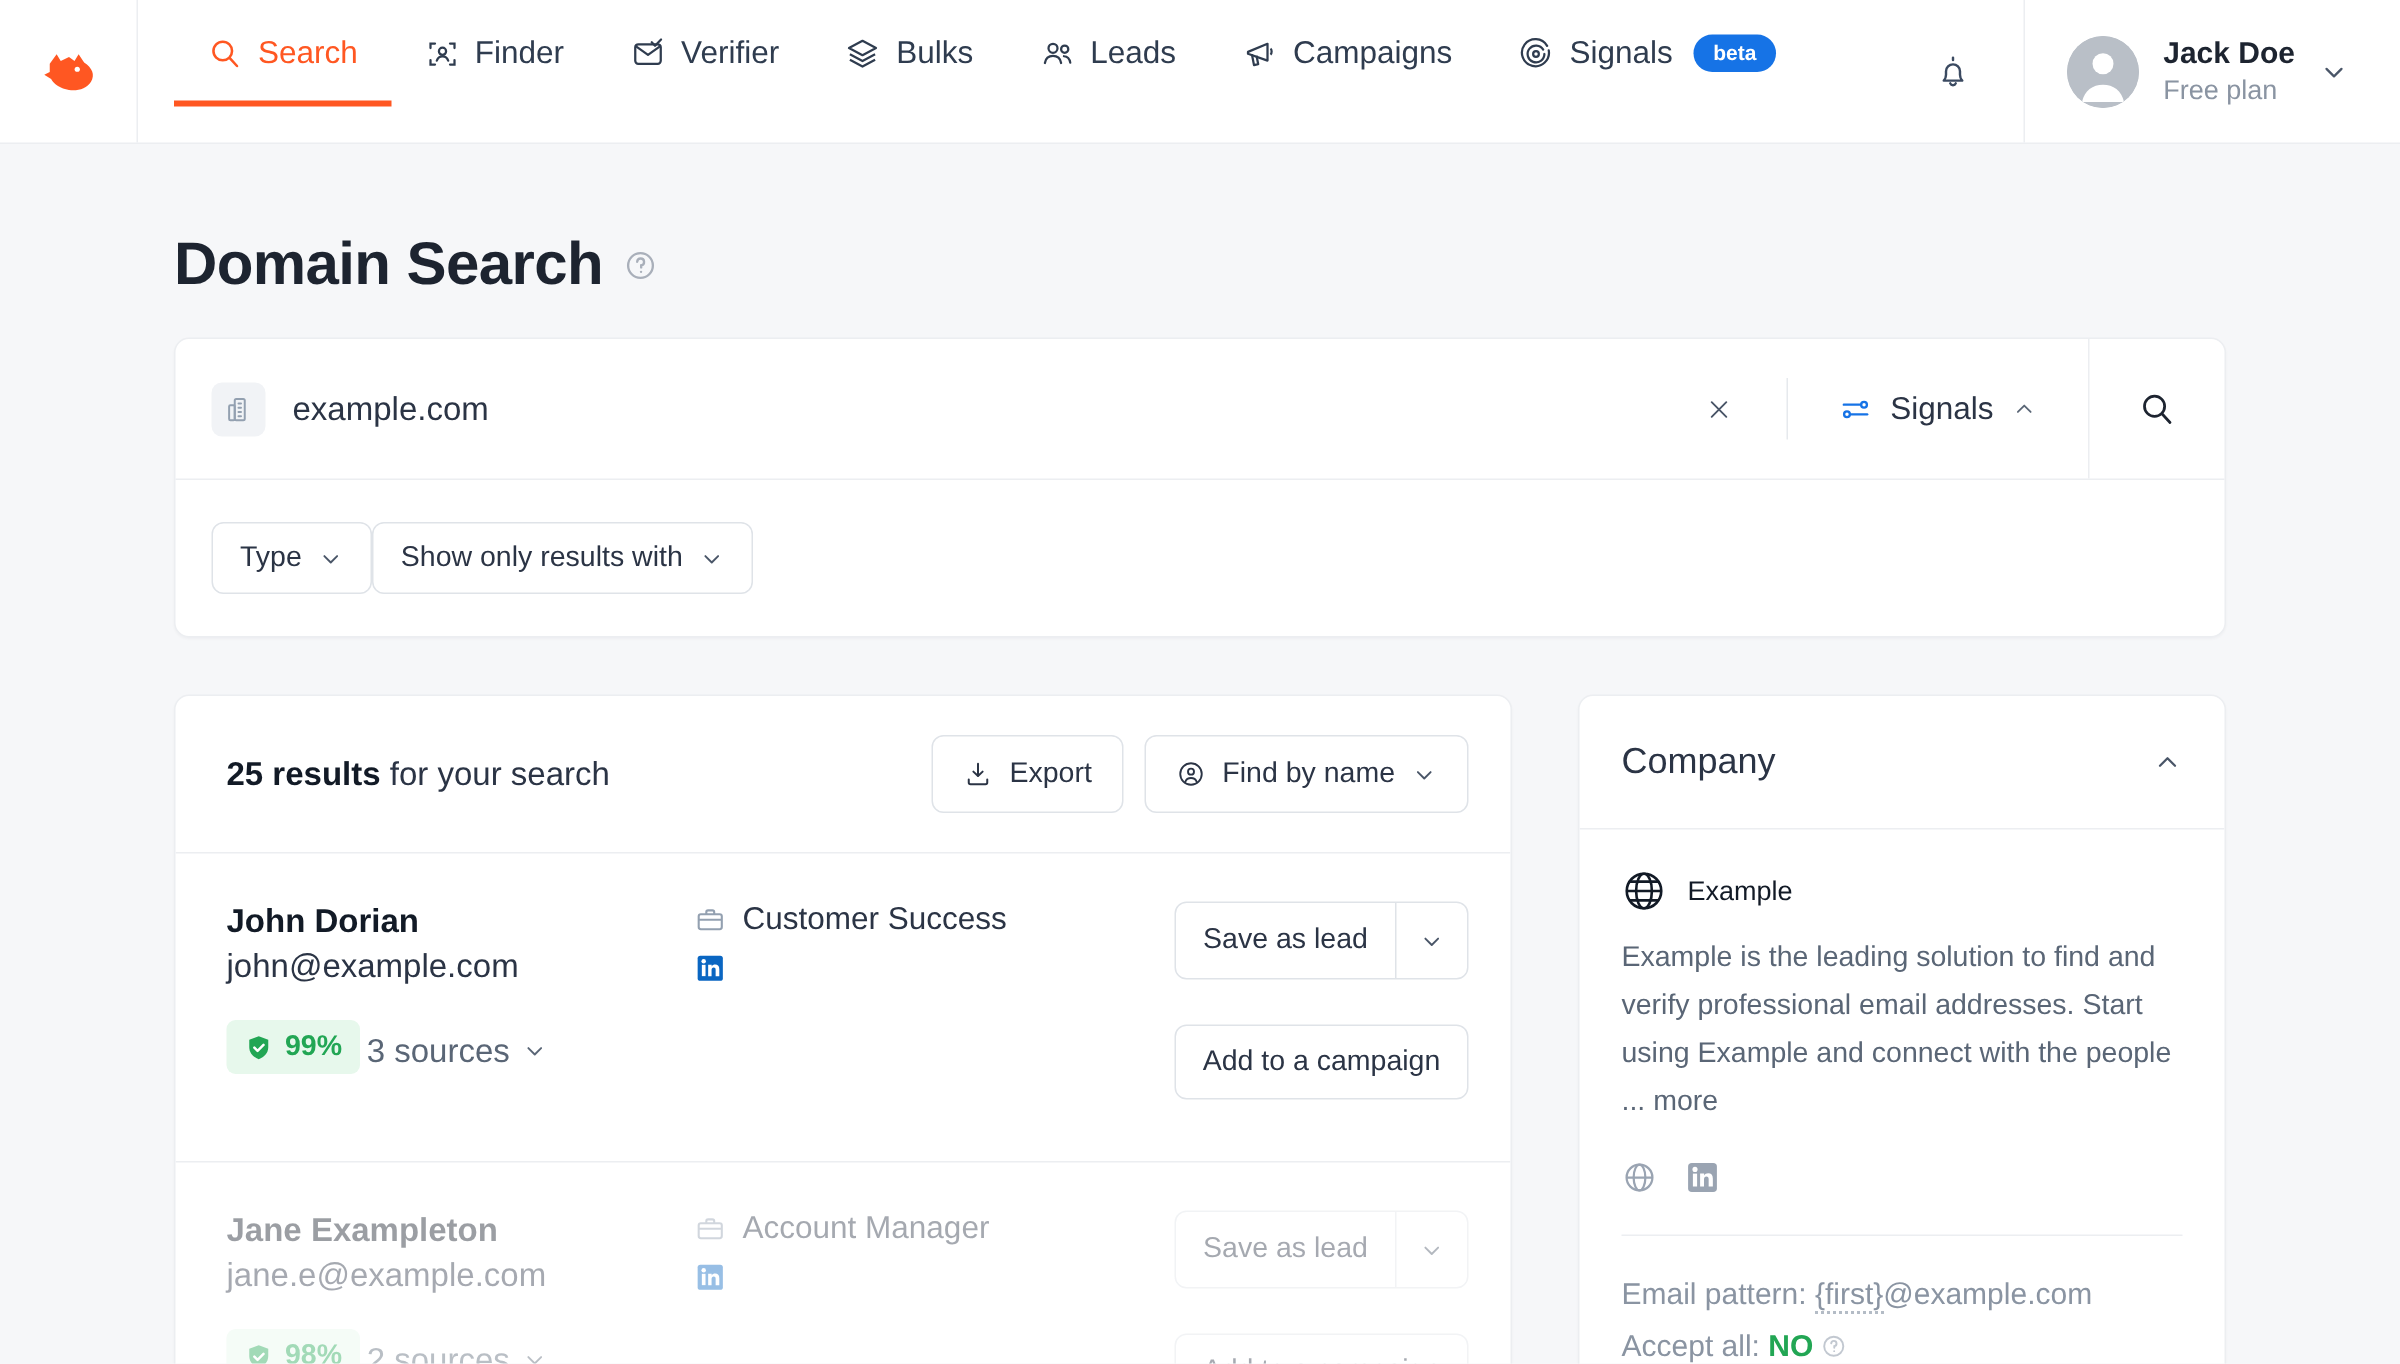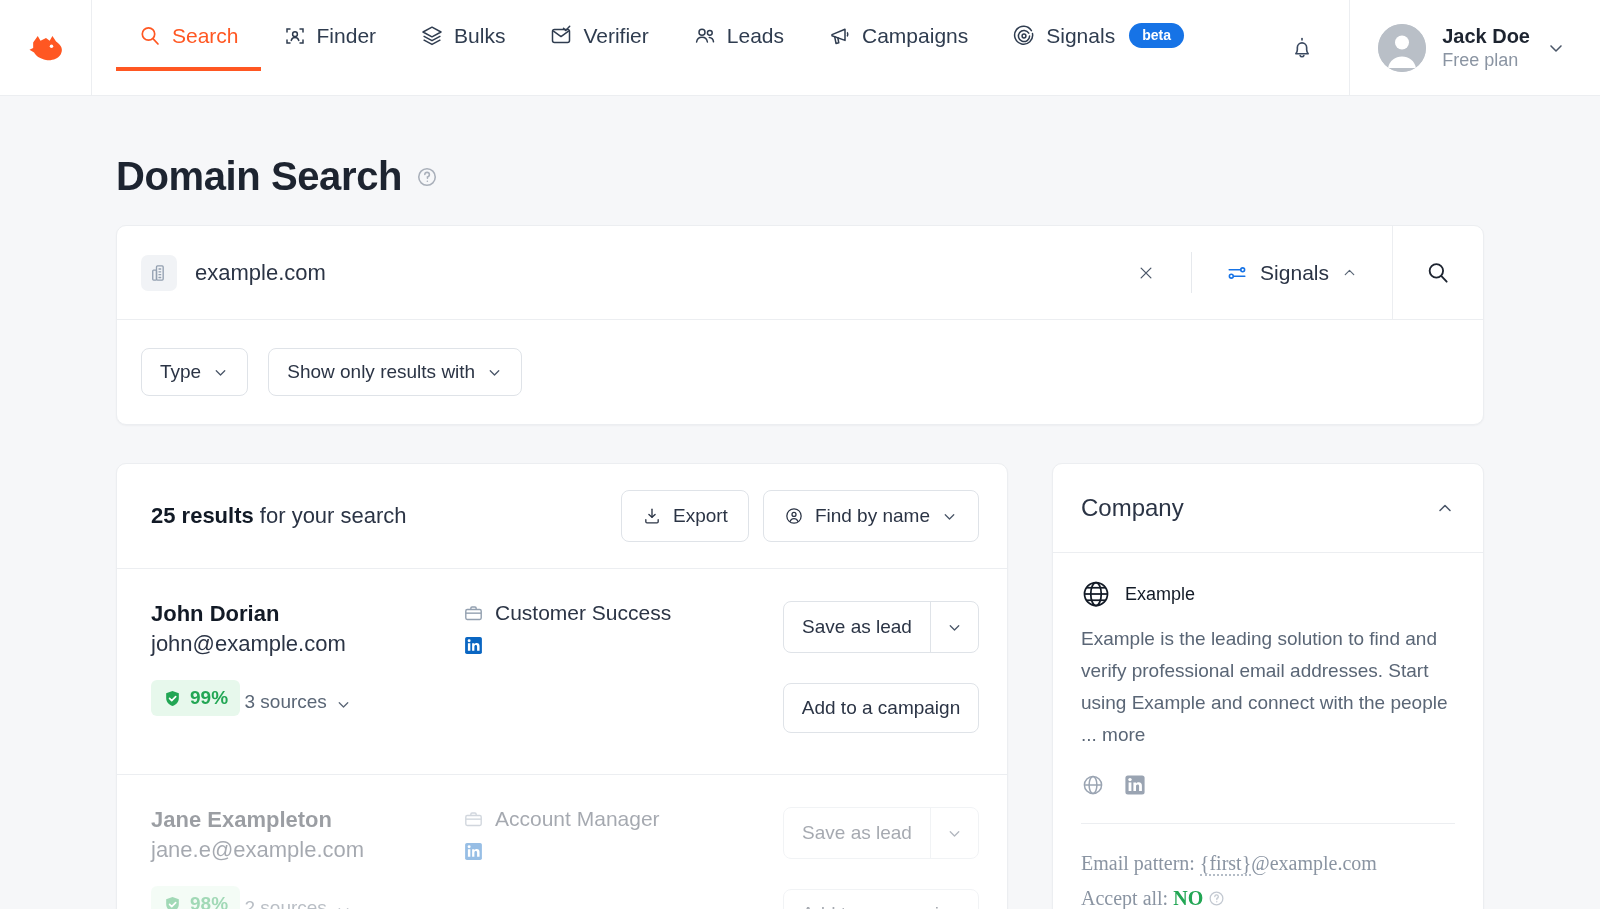--- a/index.html
+++ b/index.html
@@ -144,21 +144,21 @@
   .filters-label { font-size: 21px; color: #2b3445; }
   .chev-sm { width: 17px; height: 17px; display:block; }
   .search-submit {
     width: 90px; flex: 0 0 90px;
     display: flex; align-items: center; justify-content: center;
     cursor: pointer;
   }
   .search-submit-ico { width: 26px; height: 26px; display:block; }
 
   .filters-row {
-    display: flex; align-items: center; gap: 20px;
+    display: flex; align-items: center; 
     padding: 28px 24px;
   }
   .pill {
     display: inline-flex; align-items: center; gap: 11px;
     height: 48px; padding: 0 18px;
     border: 1px solid #dfe3e8; border-radius: 8px;
     background: #fff; cursor: pointer;
     font-size: 19px; color: #2b3445;
     white-space: nowrap;
   }
@@ -207,22 +207,22 @@
   .r-name { font-size: 22px; font-weight: bold; color: #121a26; line-height: 1.35; }
   .r-email { font-size: 22px; color: #2b3445; line-height: 1.35; }
   .score-badge {
     display: inline-flex; align-items: center; gap: 8px;
     background: #e7f8ec; border-radius: 6px;
     padding: 7px 12px; margin-top: 22px;
   }
   .score-badge .shield { width: 19px; height: 19px; display:block; }
   .score-txt { font-size: 19px; color: #22a654; font-weight: bold; }
   .sources {
-    display: inline-flex; align-items: flex-end; gap: 8px;
-    margin-top: 22px; font-size: 19px; color: #5a6676; cursor: pointer;
+    display: inline-flex; align-items: center; gap: 8px;
+    margin-top: 22px; font-size: 22px; color: #5a6676; cursor: pointer;
   }
   .r-col-role { flex: 1 1 auto; padding-top: 2px; }
   .role-line { display: flex; align-items: center; gap: 11px; }
   .case-ico { width: 21px; height: 21px; display:block; }
   .role-txt { font-size: 21px; color: #2b3445; }
   .li-ico { width: 21px; height: 21px; display:block; margin-top: 10px; }
   .r-col-actions {
     width: 196px; flex: 0 0 196px;
     display: flex; flex-direction: column; gap: 30px; align-items: stretch;
     padding-top: 2px;
@@ -271,21 +271,21 @@
   .globe-ico { width: 30px; height: 30px; display:block; }
   .company-name { font-size: 18px; color: #121a26; }
   .company-desc {
     margin-top: 14px;
     font-size: 19px; line-height: 1.68; color: #5a6676;
   }
   .more-link { color: #5a6676; cursor: pointer; }
   .company-links { display: flex; align-items: center; gap: 18px; margin-top: 22px; }
   .company-links svg { width: 24px; height: 24px; display:block; cursor:pointer; }
   .company-sep { height: 1px; background: #eceef1; margin: 26px 0 22px; }
-  .meta-line { font-size: 20px; color: #8a94a2; line-height: 1.75; font-family: Liberation Serif, serif; }
+  .meta-line { font-size: 20px; color: #8a94a2; line-height: 1.75; }
   .meta-line .dotted { border-bottom: 2px dotted #b4bcc6; }
   .meta-yes { color: #22a654; font-weight: bold; }
   .meta-help { width: 17px; height: 17px; display:inline-block; vertical-align: -2px; opacity:.6; cursor:pointer; }
 </style>
 </head>
 <body>
 
 <div class="topbar">
 
   <div class="logo-cell">
@@ -309,35 +309,35 @@
     <div class="nav-item">
       <svg class="nav-ico" viewBox="0 0 24 24" fill="none" stroke="#2f3c4f" stroke-width="1.5" stroke-linecap="round">
         <path d="M4 8V5h3M20 8V5h-3M4 16v3h3M20 16v3h-3"></path>
         <circle cx="12" cy="10.2" r="2.4"></circle>
           <path d="M8.2 16.4c.7-1.9 2.1-2.8 3.8-2.8s3.1.9 3.8 2.8"></path>
       </svg>
       <span>Finder</span>
     </div>
 
     <div class="nav-item">
+      <svg class="nav-ico" viewBox="0 0 24 24" fill="none" stroke="#2f3c4f" stroke-width="1.5" stroke-linecap="round" stroke-linejoin="round">
+        <rect x="3.5" y="5.5" width="17" height="13" rx="2"></rect>
+        <path d="M4.5 7.2 12 12.6l7.5-5.4"></path>
+        <path d="M14.5 4.2l2.2 2.3 4-4.2" stroke="#2f3c4f"></path>
+      </svg>
+      <span>Verifier</span>
+    </div>
+
+    <div class="nav-item">
       <svg class="nav-ico" viewBox="0 0 24 24" fill="none" stroke="#2f3c4f" stroke-width="1.5" stroke-linejoin="round">
         <path d="M12 3.2 21 8l-9 4.8L3 8z"></path>
           <path d="M3.6 12.2 12 16.7l8.4-4.5"></path>
           <path d="M3.6 15.9 12 20.4l8.4-4.5"></path>
       </svg>
       <span>Bulks</span>
-    </div>
-
-    <div class="nav-item">
-      <svg class="nav-ico" viewBox="0 0 24 24" fill="none" stroke="#2f3c4f" stroke-width="1.5" stroke-linecap="round" stroke-linejoin="round">
-        <rect x="3.5" y="5.5" width="17" height="13" rx="2"></rect>
-        <path d="M4.5 7.2 12 12.6l7.5-5.4"></path>
-        <path d="M14.5 4.2l2.2 2.3 4-4.2" stroke="#2f3c4f"></path>
-      </svg>
-      <span>Verifier</span>
     </div>
 
     <div class="nav-item">
       <svg class="nav-ico" viewBox="0 0 24 24" fill="none" stroke="#2f3c4f" stroke-width="1.5" stroke-linecap="round">
         <circle cx="9" cy="8.2" r="3"></circle>
           <path d="M3.6 18c.5-3 2.7-4.7 5.4-4.7S13.9 15 14.4 18"></path>
         <circle cx="16.8" cy="8.8" r="2.4"></circle>
           <path d="M16.3 13.5c2.2.1 3.8 1.7 4.2 4.3"></path>
       </svg>
       <span>Leads</span>

